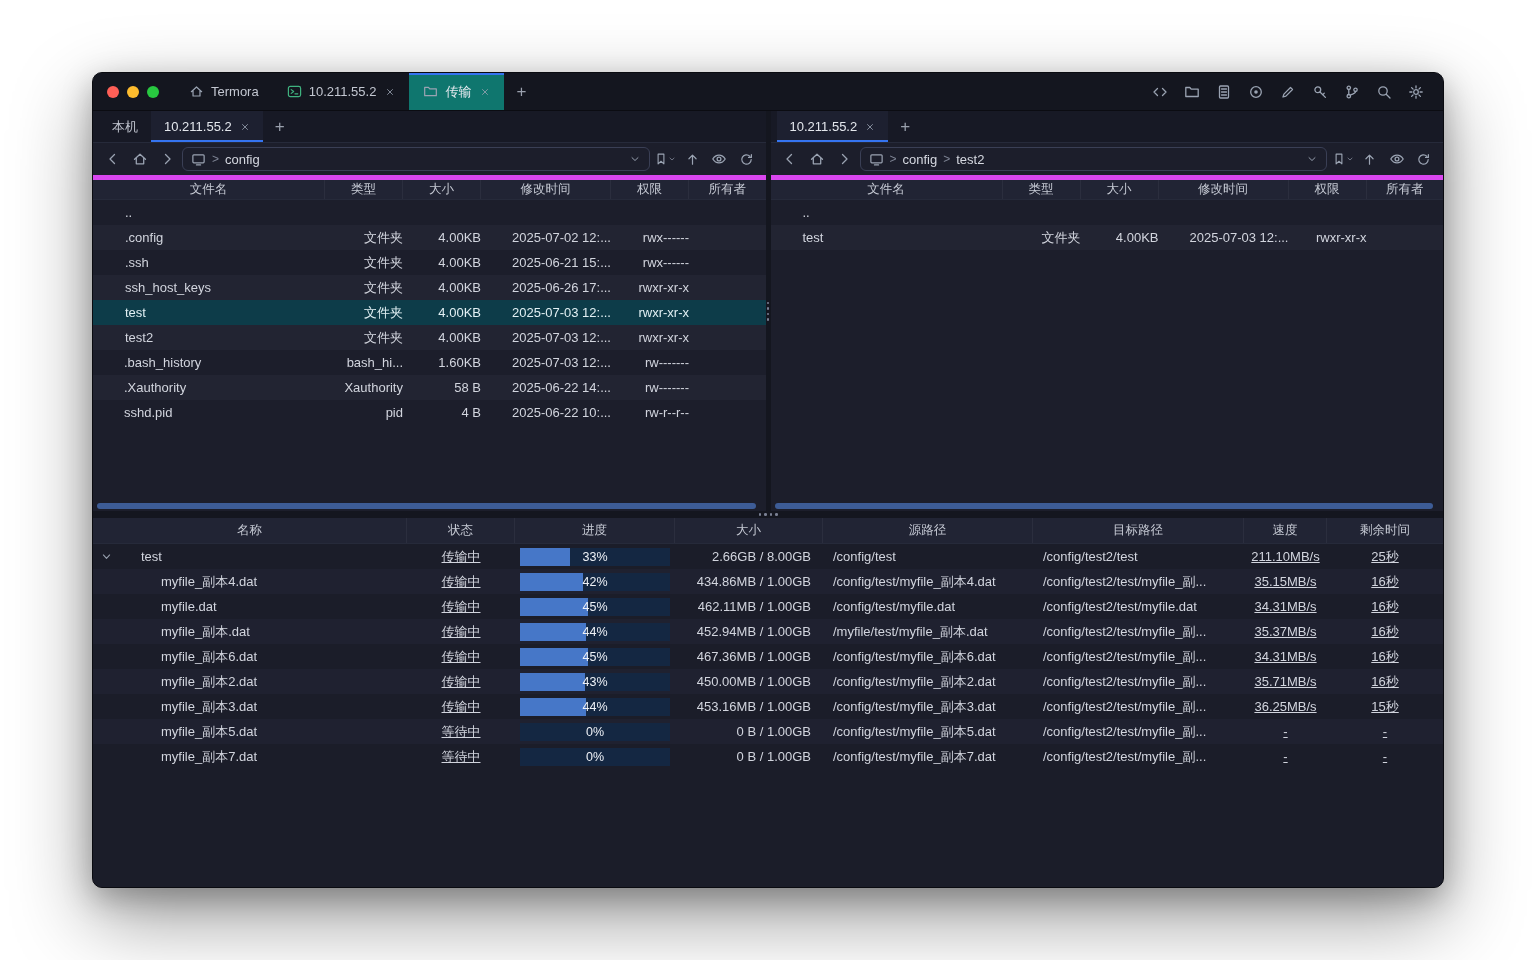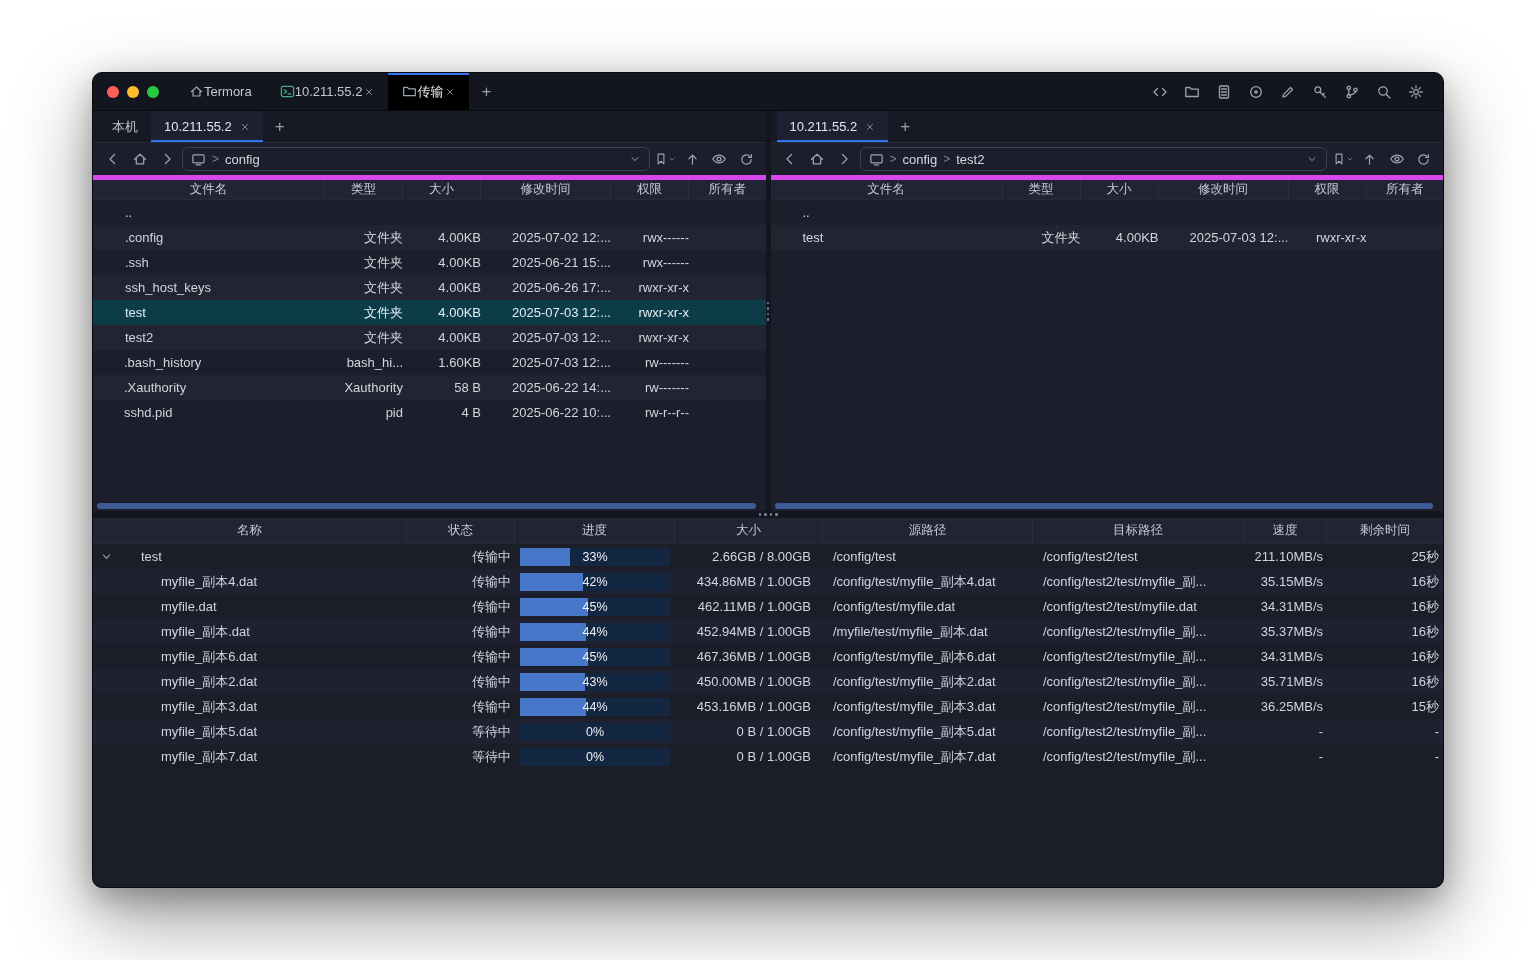--- a/index.html
+++ b/index.html
@@ -9,22 +9,22 @@
     background:#1c1e2b; border-radius:10px; overflow:hidden; display:flex; flex-direction:column;
     border:1px solid #0a0b10; box-shadow:0 30px 80px rgba(0,0,0,.40), 0 10px 30px rgba(0,0,0,.25); }
 
   
   .titlebar { height:38px; flex:0 0 38px; background:#14161f; border-bottom:1px solid #0b0c12;
     display:flex; align-items:stretch; }
   .traffic { display:flex; align-items:center; gap:8px; padding:0 16px 0 14px; }
   .tl { width:12px; height:12px; border-radius:50%; }
   .tl.red{background:#ff5f57;} .tl.yellow{background:#febc2e;} .tl.green{background:#28c840;}
   .mtabs { display:flex; align-items:stretch; }
-  .mtab { display:flex; align-items:center; padding:0 14px; font-size:13px; color:#c3c7d1; }
-  .mtab.active { background:#000000; color:#e7eaf0; box-shadow:inset 0 2px 0 #3574f0; }
+  .mtab { display:flex; align-items:center; gap:7px; padding:0 14px; font-size:13px; color:#c3c7d1; }
+  .mtab.active { background:#0f766e; color:#e7eaf0; box-shadow:inset 0 2px 0 #3574f0; }
   .tab-add { display:flex; align-items:center; padding:0 12px; color:#9aa0ad; font-size:17px; }
   .toolbar { margin-left:auto; display:flex; align-items:center; gap:6px; padding-right:14px; }
   .tbi { width:26px; height:26px; display:flex; align-items:center; justify-content:center; border-radius:5px; }
 
   
   .svgi { display:block; }
   .svgi path, .svgi rect, .svgi circle {
     stroke:#9aa3b2; fill:none; stroke-width:1.3; stroke-linecap:round; stroke-linejoin:round; }
   .svgi .dotfill { fill:#9aa3b2; stroke:none; }
   .svgi.green path, .svgi.green rect { stroke:#3fb27f; }
@@ -70,21 +70,21 @@
   
   .transfers { flex:1 1 auto; min-height:0; display:flex; flex-direction:column; background:#1b1d29; }
   .tgrid { display:grid; grid-template-columns:314px 108px 160px 148px 210px 211px 83px minmax(0,1fr); }
   .thead { height:26px; flex:0 0 26px; background:#212434; border-bottom:1px solid #262a3a; }
   .trows { flex:1 1 auto; overflow:hidden; }
   .trow { height:25px; align-items:center; font-size:13px; color:#d2d5de; }
   .trow:nth-child(even) { background:#1f2130; }
   .trow .cell.name { padding-left:8px; gap:7px; }
   .trow.child .cell.name { padding-left:47px; }
   .caret { display:flex; align-items:center; }
-  .cell.center { text-align:right; padding:0 4px; }
+  .cell.center { text-align:center; padding:0 4px;text-decoration:underline; }
   .cell.right { text-align:right; padding-right:12px; }
   .cell.path { padding-left:10px; }
   .progcell { padding:0 5px; }
   .pbar { position:relative; height:18px; background:#142742; overflow:hidden; }
   .pfill { position:absolute; left:0; top:0; bottom:0; background:#4677c8; }
   .plabel { position:absolute; inset:0; display:flex; align-items:center; justify-content:center;
     font-size:12.5px; color:#eef1f6; }
 </style>
 </head>
 <body>

